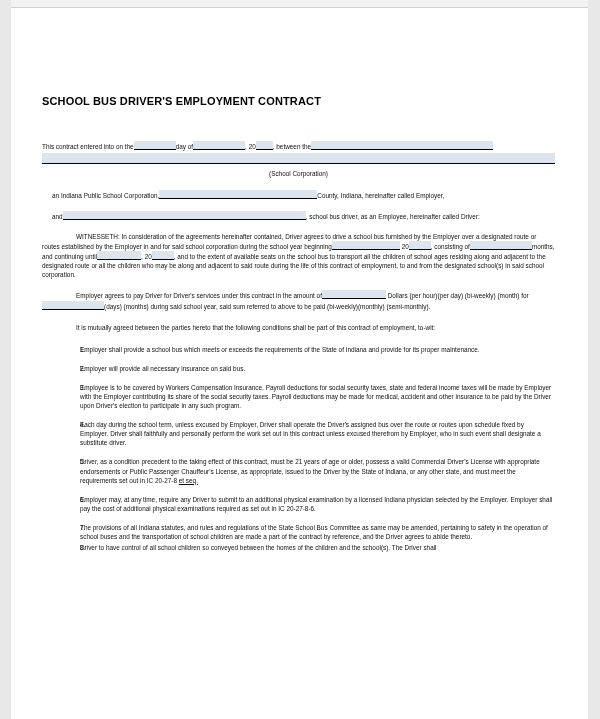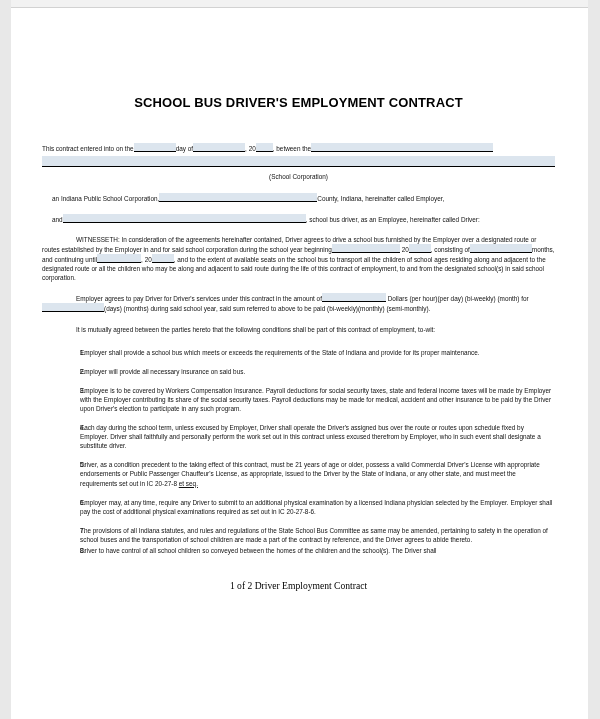--- a/index.html
+++ b/index.html
@@ -49,23 +49,23 @@
     position: absolute;
     left: 31px;
     top: 0;
     width: 513px;
     font-size: 6.4px;
     line-height: 1.42;
     color: #111111;
   }
 
   .doc-title {
-    text-align: center;
+    text-align: left;
     font-weight: bold;
-    font-size: 13px;
+    font-size: 11px;
     letter-spacing: 0.15px;
     margin-top: 86px;
     color: #000;
   }
 
   
   .fld {
     display: inline-block;
     background: #dce5ee;
     border-bottom: 1px solid #000;
@@ -217,17 +217,16 @@
           <div class="item-body">The provisions of all Indiana statutes, and rules and regulations of the State School Bus Committee as same may be amended, pertaining to safety in the operation of school buses and the transportation of school children are made a part of the contract by reference, and the Driver agrees to abide thereto.</div>
         </div>
 
         <div class="item item-tight">
           <div class="item-num">8.</div>
           <div class="item-body">Driver to have control of all school children so conveyed between the homes of the children and the school(s). The Driver shall</div>
         </div>
 
       </div>
 
-      <div class="footer">1 of 2 Driver Employment Contract</div>
 
     </div>
   </div>
 </div>
 
 </body></html>

